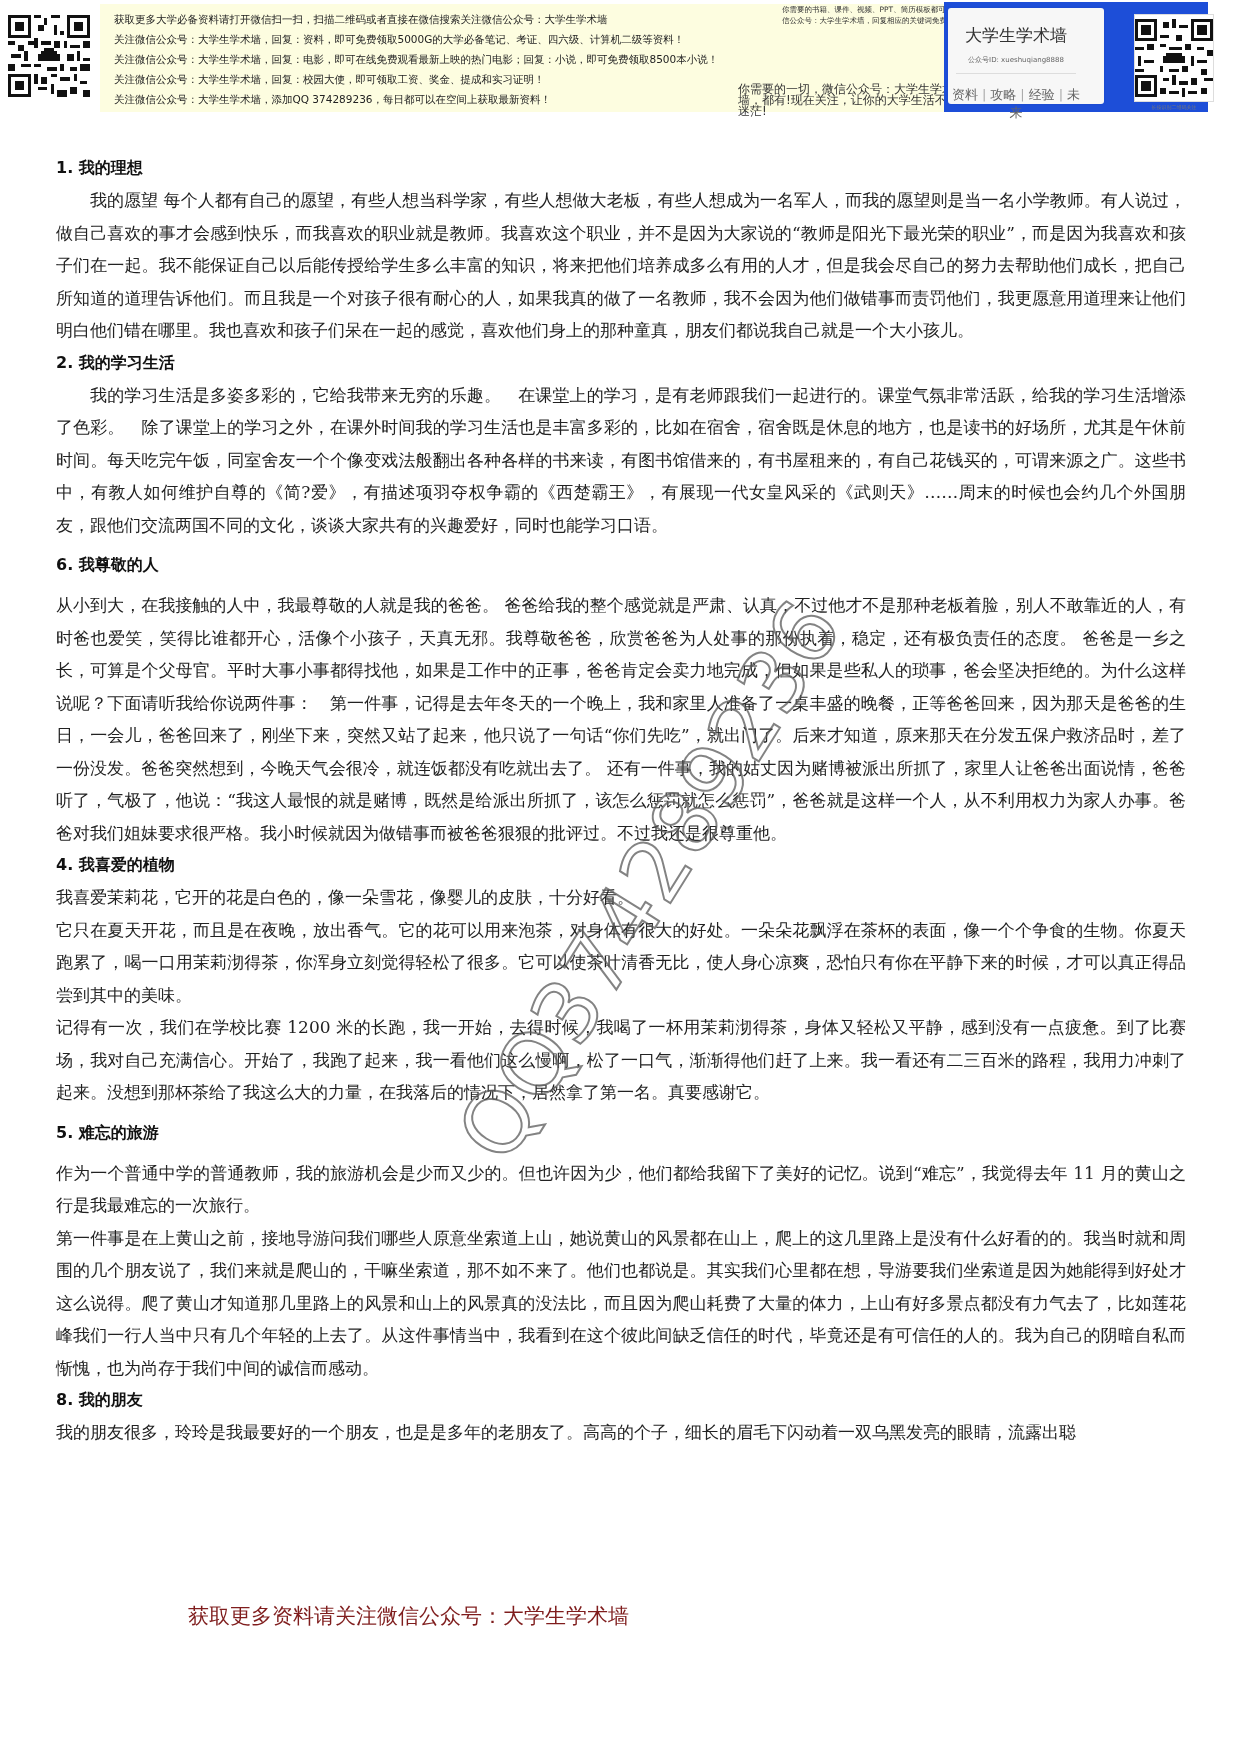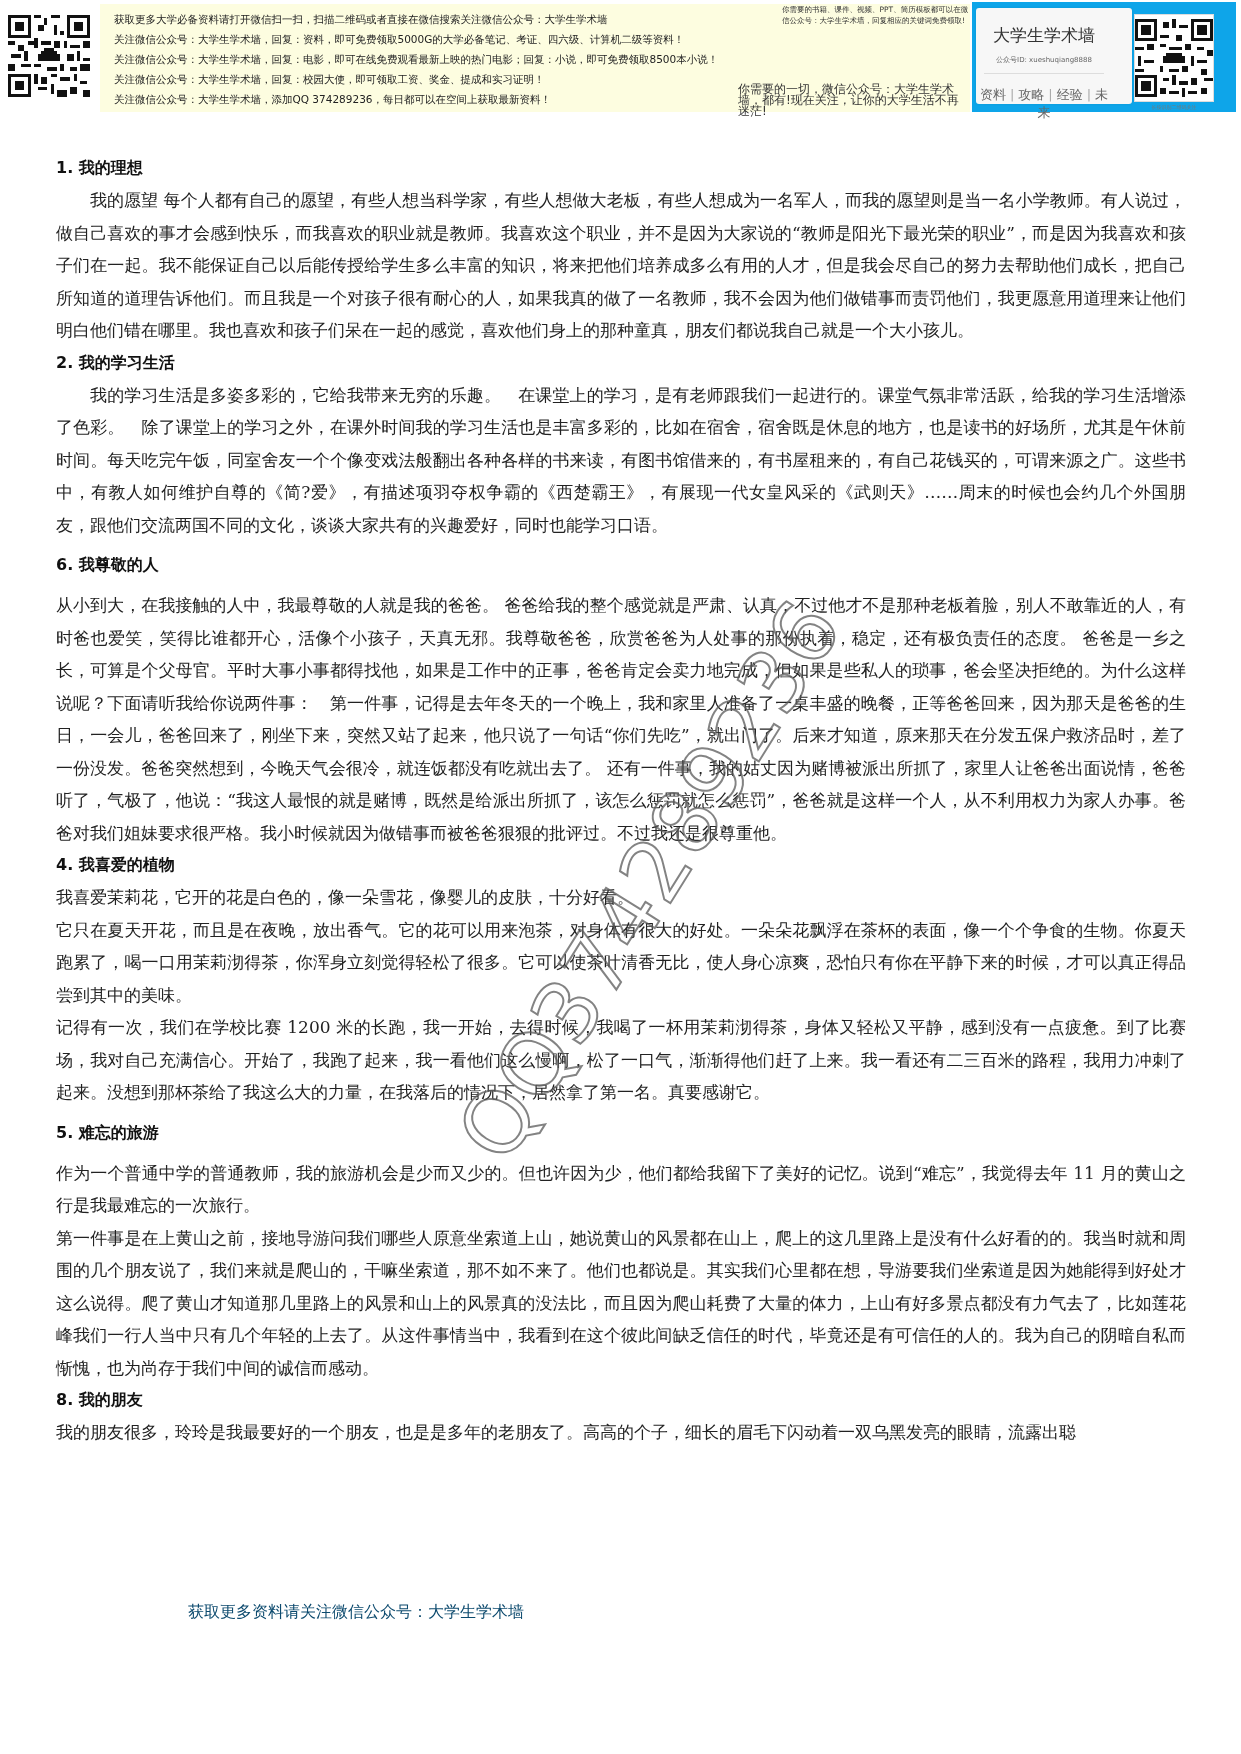--- a/index.html
+++ b/index.html
@@ -13,21 +13,21 @@
     .qr svg { display: block; width: 100%; height: 100%; }
     .qr-left { left: 8px; top: 10px; width: 82px; height: 92px; }
     .banner-lines { position: absolute; left: 114px; top: 9px; width: 650px;
       font-family: "DejaVu Sans", "Liberation Sans", sans-serif; font-size: 10.5px; line-height: 20px; color: #222; }
     .banner-lines div { white-space: nowrap; }
     .banner-note-top { position: absolute; left: 782px; top: 4px; width: 190px;
       font-family: "DejaVu Sans", "Liberation Sans", sans-serif; font-size: 7.5px; line-height: 11px; color: #333; }
     .banner-note-bottom { position: absolute; left: 738px; top: 84px; width: 230px;
       font-family: "DejaVu Sans", "Liberation Sans", sans-serif; font-size: 12px; line-height: 11px; color: #333; }
 
-    .card { position: absolute; left: 972px; top: 2px; width: 264px; height: 110px; background: #0ea5e9; }
+    .card { position: absolute; left: 944px; top: 2px; width: 264px; height: 110px; background: #1d4ed8; }
     .card-inner { position: absolute; left: 4px; top: 6px; width: 156px; height: 96px; background: #f7f7f7;
       border-radius: 3px; box-shadow: 0 0 3px rgba(0,0,0,0.08); }
     .card-title { position: absolute; left: 0; top: 16px; width: 136px; text-align: center;
       font-family: "DejaVu Sans", "Liberation Sans", sans-serif; font-size: 17px; color: #333; }
     .card-id { position: absolute; left: 0; top: 47px; width: 136px; text-align: center;
       font-family: "DejaVu Sans", "Liberation Sans", sans-serif; font-size: 7px; color: #666; }
     .card-divider { position: absolute; left: 8px; top: 65px; width: 120px; height: 1px; background: #ddd; }
     .card-links { position: absolute; left: 0; top: 78px; width: 136px; text-align: center;
       font-family: "DejaVu Sans", "Liberation Sans", sans-serif; font-size: 13px; color: #666; }
     .card-links span.sep { color: #aaa; margin: 0 4px; }
@@ -35,21 +35,21 @@
     .qr-caption { position: absolute; left: 1134px; top: 104px; width: 80px; text-align: center;
       font-family: "DejaVu Sans", "Liberation Sans", sans-serif; font-size: 5px; color: #777; }
 
     
     .content { position: absolute; left: 56px; top: 152px; width: 1130px; font-size: 17px; line-height: 32.5px; }
     .section-title { font-family: "DejaVu Sans", "Liberation Sans", sans-serif; font-weight: bold;
       font-size: 16px; color: #111; height: 32px; line-height: 32px; }
     .para { text-align: justify; text-justify: inter-character; color: #222; }
     .para.indent { text-indent: 2em; }
     .gap { height: 8px; }
-    .footer { position: absolute; left: 188px; top: 1602px; font-size: 16px; color: #0c4a6e; text-align: right; }
+    .footer { position: absolute; left: 188px; top: 1602px; font-size: 21px; color: #7f1d1d; text-align: right; }
 
     
     .watermark { position: absolute; left: 330px; top: 830px; font-family: "DejaVu Sans", "Liberation Sans", sans-serif;
       font-size: 86px; letter-spacing: 1px; color: transparent; -webkit-text-stroke: 2px rgba(90,90,90,0.75);
       transform: rotate(-58deg); transform-origin: center center; white-space: nowrap; pointer-events: none; }
   </style>
 </head>
 <body>
 
 <div class="banner">

